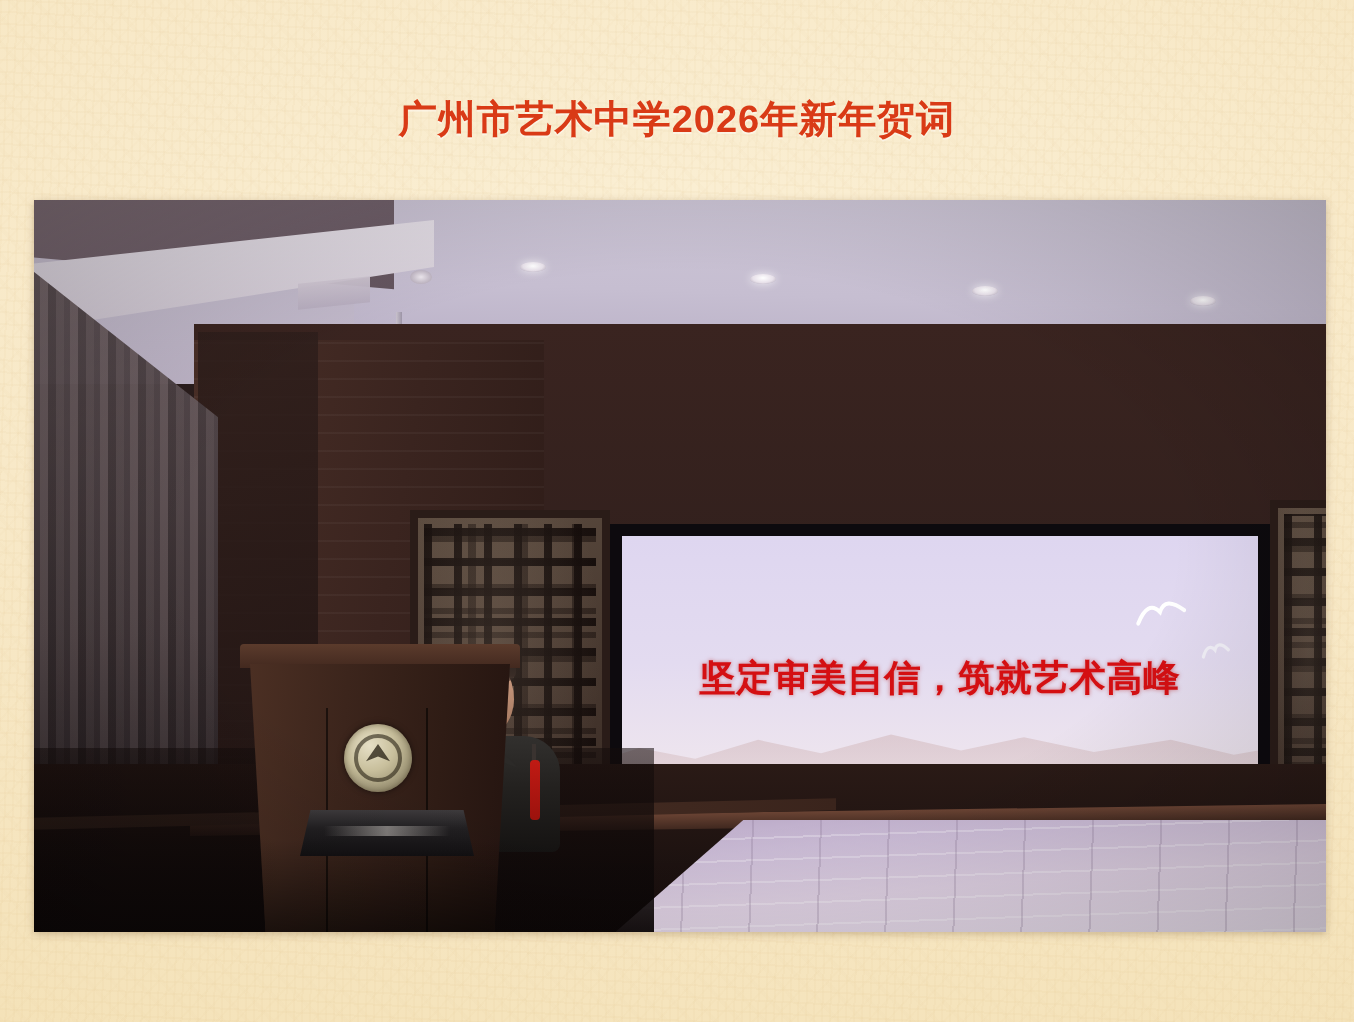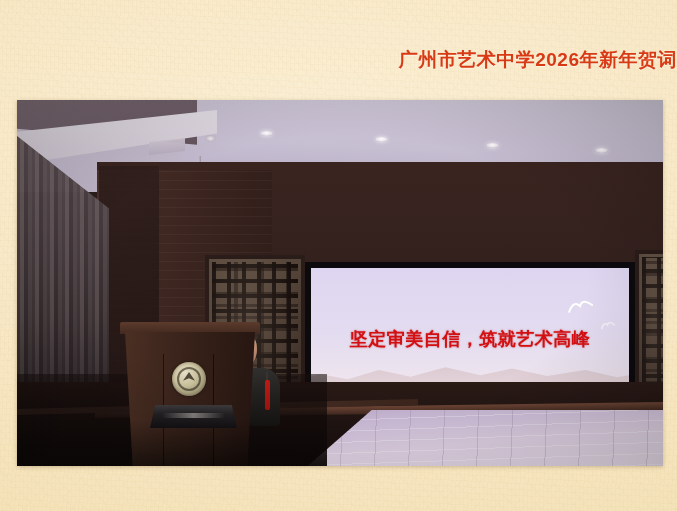--- a/index.html
+++ b/index.html
@@ -34,21 +34,21 @@
       repeating-linear-gradient(47deg, rgba(225,195,140,.08) 0 2px, rgba(255,255,255,0) 2px 9px),
       repeating-linear-gradient(133deg, rgba(200,160,100,.06) 0 1px, rgba(255,255,255,0) 1px 7px);
     pointer-events: none;
   }
 
   
   #title {
     position: absolute;
     left: 0; right: 0;
     top: 47px;
-    text-align: right;
+    text-align: center;
     font-size: 19px;
     font-weight: bold;
     letter-spacing: .5px;
     color: #d93a16;
     text-shadow: 0 1px 0 rgba(255,255,255,.45);
     white-space: nowrap;
   }
 
   
   #photo {

